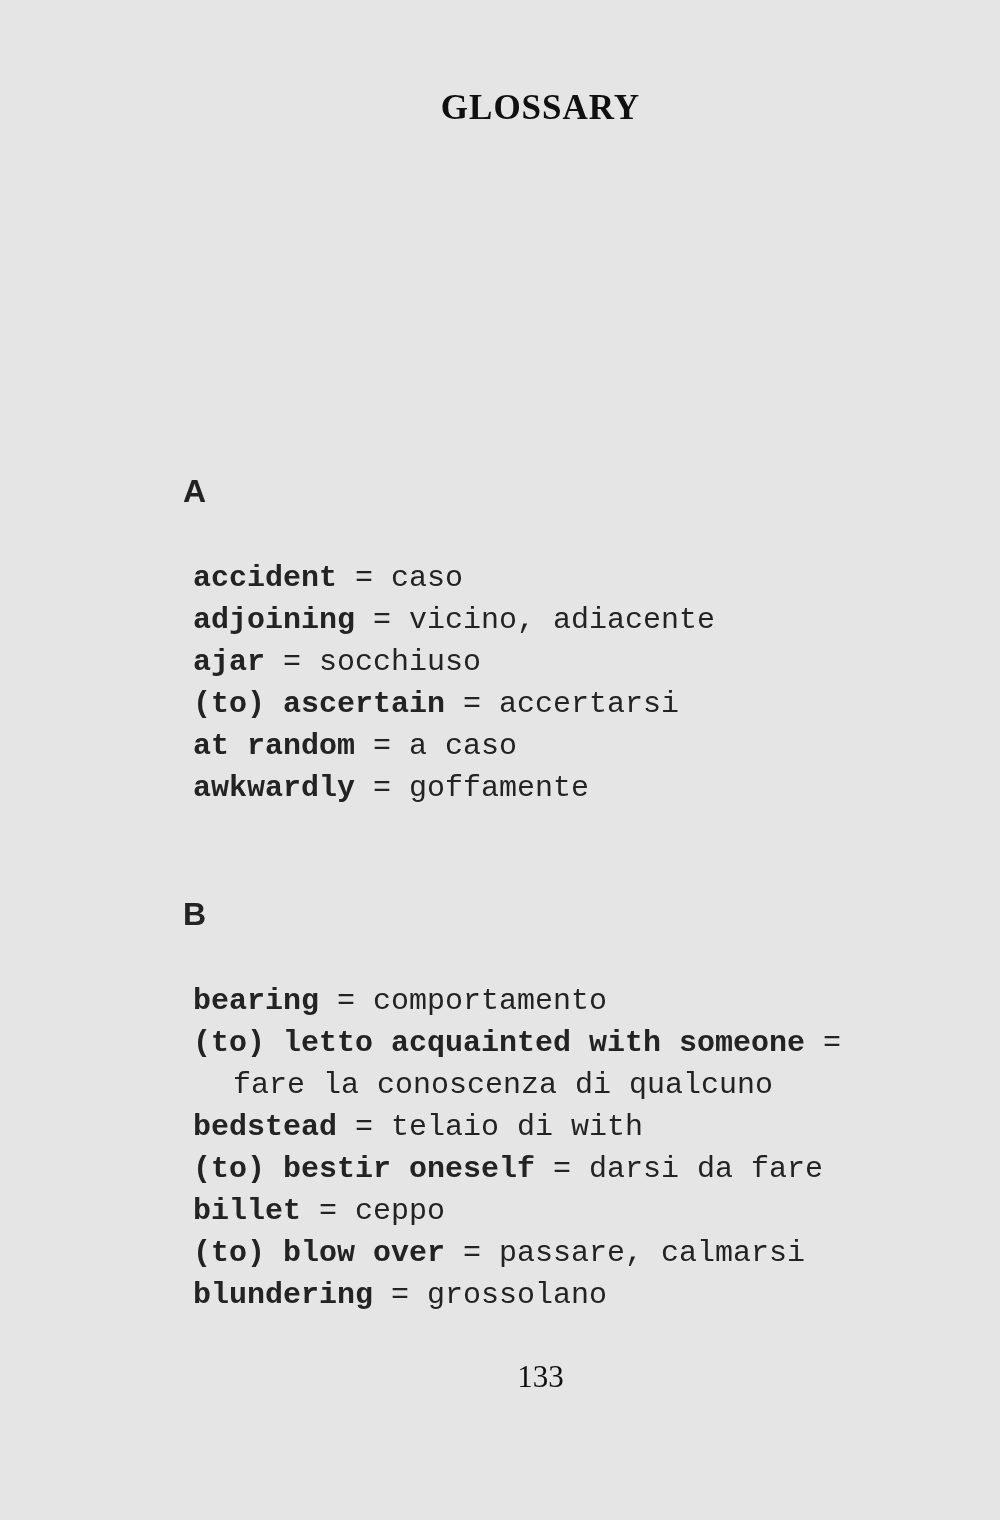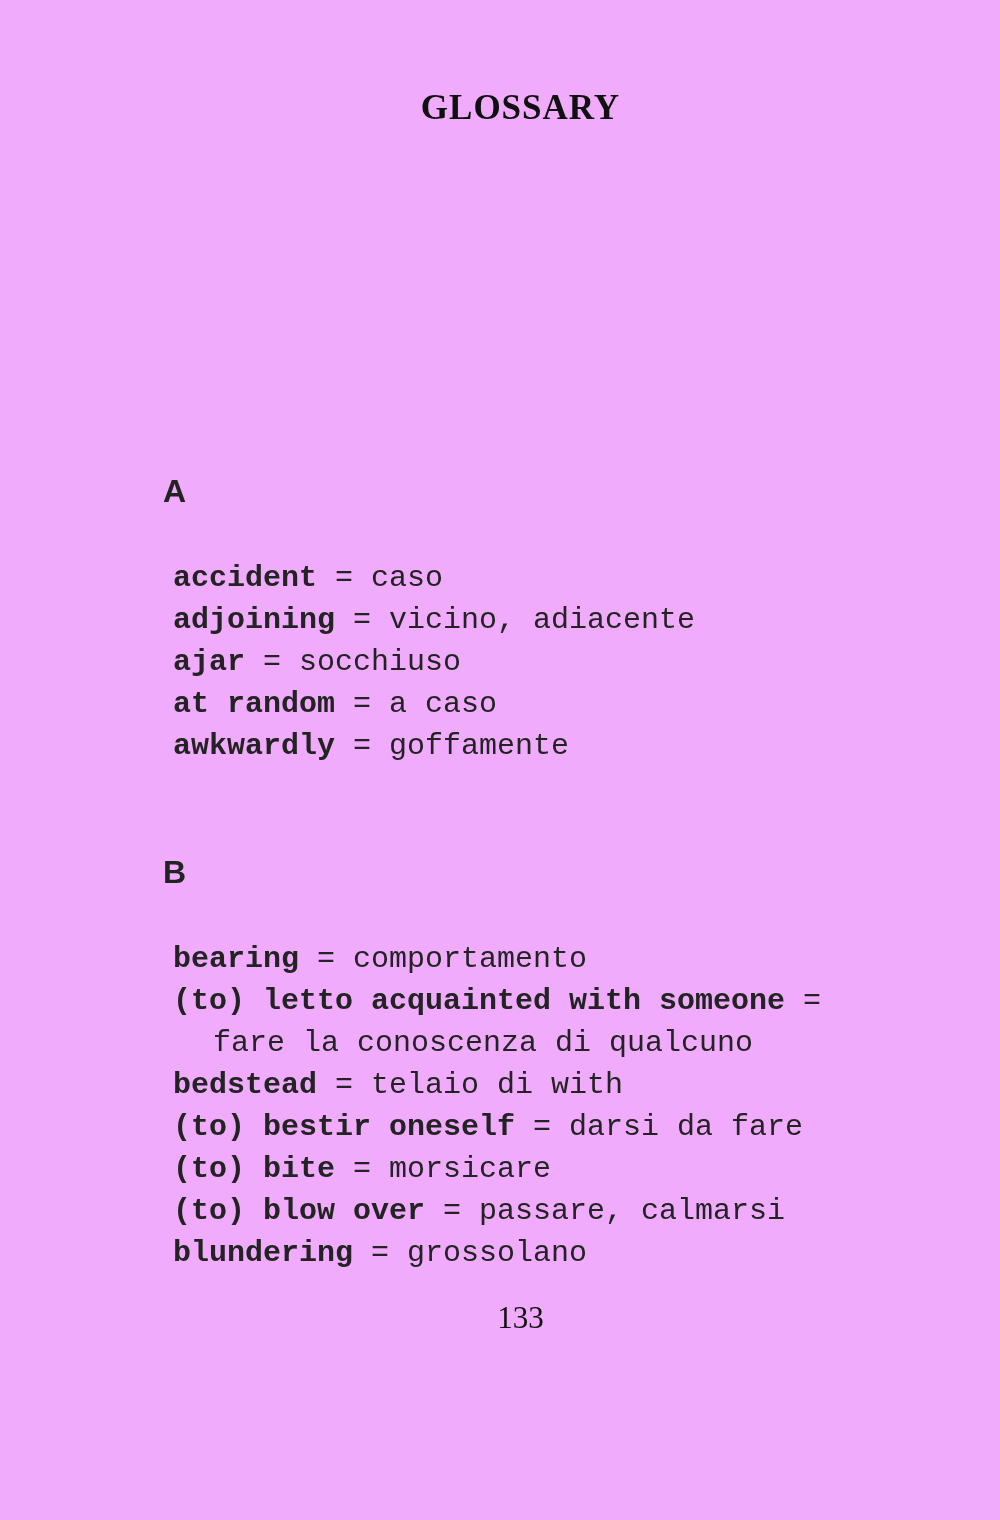--- a/index.html
+++ b/index.html
@@ -10,22 +10,23 @@
   body {
     width: 1000px;
     height: 1520px;
     position: relative;
     font-family: "Liberation Sans", sans-serif;
     -webkit-font-smoothing: antialiased;
   }
   .page {
     position: absolute;
     inset: 0;
-    background: #f0abfc;
+    background: #e5e5e5;
     overflow: hidden;
+    padding-left: 20px;
   }
   .content {
     margin-left: 163px;
     width: 715px;
   }
   .title {
     font-family: "Liberation Serif", serif;
     font-weight: 700;
     font-size: 35px;
     letter-spacing: 1px;
@@ -63,61 +64,62 @@
     font-weight: 700;
   }
   .eq, .def {
     font-weight: 400;
   }
   .page-number {
     font-family: "Liberation Serif", serif;
     font-size: 31px;
     color: #101010;
     text-align: center;
-    margin-top: 26px;
+    margin-top: 43px;
     line-height: 36px;
   }
 </style>
 </head>
 <body>
 
 <div class="page">
   <div class="content">
     <h1 class="title">GLOSSARY</h1>
 
     <div id="sections">
   <section class="section section-first">
     <div class="section-letter">A</div>
     <div class="entries">
   <div class="entry"><span class="term">accident</span><span class="eq"> = </span><span class="def">caso</span></div>
 
   <div class="entry"><span class="term">adjoining</span><span class="eq"> = </span><span class="def">vicino, adiacente</span></div>
 
   <div class="entry"><span class="term">ajar</span><span class="eq"> = </span><span class="def">socchiuso</span></div>
 
+  <div class="entry"><span class="term">(to) ascertain</span><span class="eq"> = </span><span class="def">accertarsi</span></div>
 
   <div class="entry"><span class="term">at random</span><span class="eq"> = </span><span class="def">a caso</span></div>
 
   <div class="entry"><span class="term">awkwardly</span><span class="eq"> = </span><span class="def">goffamente</span></div>
 </div>
   </section>
 
   <section class="section">
     <div class="section-letter">B</div>
     <div class="entries">
   <div class="entry"><span class="term">bearing</span><span class="eq"> = </span><span class="def">comportamento</span></div>
 
   <div class="entry"><span class="term">(to) letto acquainted with someone</span><span class="eq"> = </span><span class="def">fare la conoscenza di qualcuno</span></div>
 
   <div class="entry"><span class="term">bedstead</span><span class="eq"> = </span><span class="def">telaio di with</span></div>
 
   <div class="entry"><span class="term">(to) bestir oneself</span><span class="eq"> = </span><span class="def">darsi da fare</span></div>
 
+  <div class="entry"><span class="term">billet</span><span class="eq"> = </span><span class="def">ceppo</span></div>
 
-  <div class="entry"><span class="term">(to) bite</span><span class="eq"> = </span><span class="def">morsicare</span></div>
 
   <div class="entry"><span class="term">(to) blow over</span><span class="eq"> = </span><span class="def">passare, calmarsi</span></div>
 
   <div class="entry"><span class="term">blundering</span><span class="eq"> = </span><span class="def">grossolano</span></div>
 
 </div>
   </section>
 </div>
 
     <div class="page-number">133</div>

